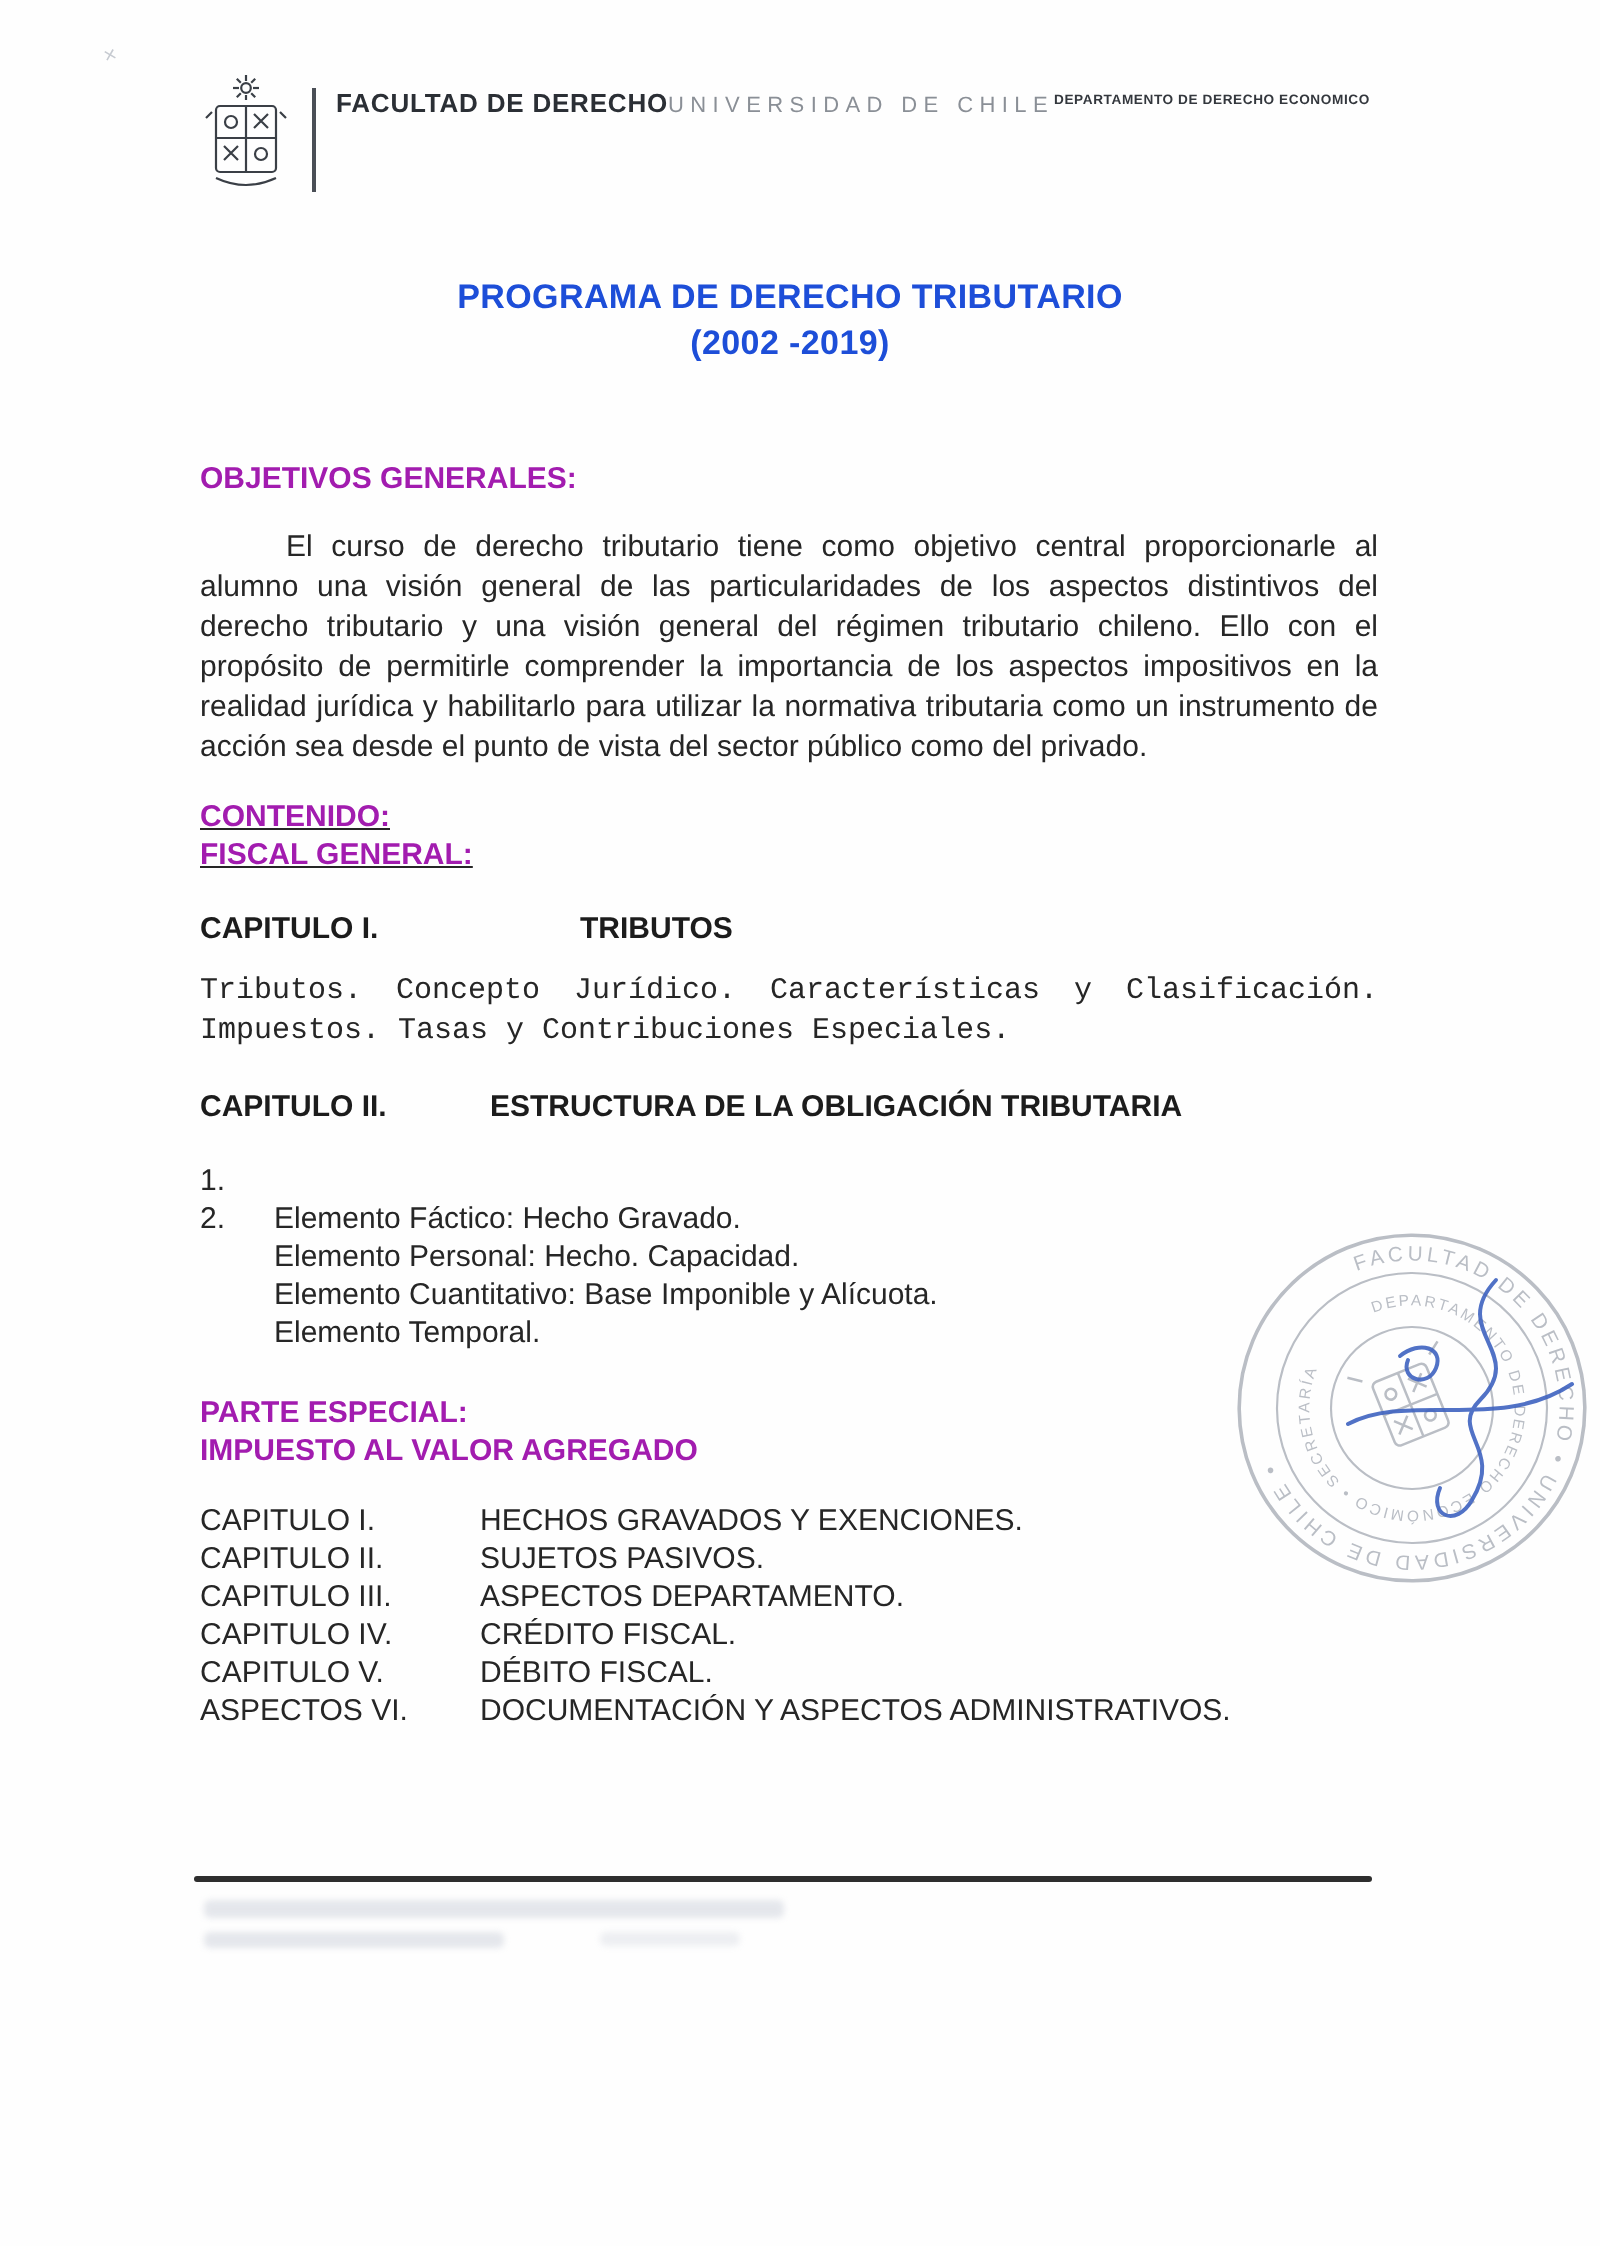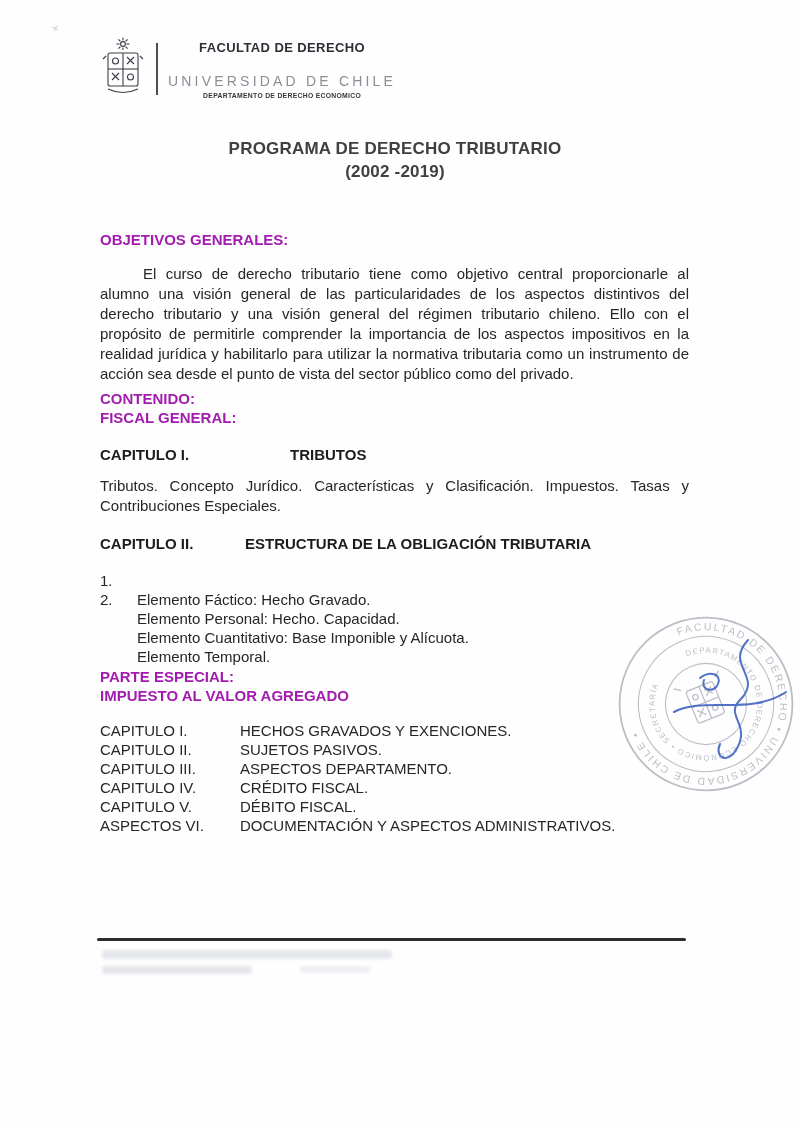--- a/index.html
+++ b/index.html
@@ -19,54 +19,54 @@
   }
   
   .letterhead{
     position:absolute;left:100px;top:36px;
     display:flex;align-items:center;
   }
   .crest{margin-right:10px;}
   .lh-text{
     border-left:2px solid #4a4f56;
     padding-left:10px;
-    display:flex;flex-direction:column;justify-content:center;
+    display:flex;flex-direction:row;justify-content:center;
     height:52px;
     text-align:center;
   }
   .lh-faculty{font-size:13px;font-weight:bold;color:#2b2f35;letter-spacing:.4px;}
-  .lh-university{font-size:14px;color:#8a8f96;letter-spacing:3.2px;margin-top:18px;}
+  .lh-university{font-size:11px;color:#8a8f96;letter-spacing:3.2px;margin-top:3px;}
   .lh-department{font-size:6.8px;font-weight:bold;color:#33373d;letter-spacing:.3px;margin-top:3px;}
   
   .doc-title{
     position:absolute;left:0;top:137px;width:790px;
-    text-align:center;font-weight:bold;font-size:17px;color:#404040;
+    text-align:center;font-weight:bold;font-size:17px;color:#1d4ed8;
     line-height:23px;letter-spacing:.2px;
   }
   
   .content{
     position:absolute;left:100px;top:230px;width:589px;
     font-size:15px;line-height:20px;
   }
   .bold{font-weight:bold;color:#1c1c1c;}
   .section-heading{font-weight:bold;color:#a21caf;}
   .objectives-para{
     margin-top:14px;
     text-align:justify;
     text-indent:43px;
   }
-  .contenido-block{margin-top:5px;line-height:19px;}
+  .contenido-block{margin-top:15px;line-height:19px;text-decoration:underline;}
   .cap-row{display:flex;margin-top:18px;}
   .cap-label-1{display:inline-block;width:190px;flex:0 0 190px;}
   .cap-label-2{display:inline-block;width:145px;flex:0 0 145px;}
   .cap1-body{margin-top:11px;text-align:justify;}
   .num-list{margin-top:17px;line-height:19px;}
   .num-row{display:flex;}
   .num{flex:0 0 37px;}
-  .especial-block{margin-top:1px;line-height:19px;}
+  .especial-block{margin-top:21px;line-height:19px;}
   .chapter-list{margin-top:16px;line-height:19px;}
   .chap-row{display:flex;}
   .chap-label{flex:0 0 140px;}
   
   .footer-rule{
     position:absolute;left:97px;top:938px;width:589px;height:3px;
     background:#2e2e2e;border-radius:2px;
   }
   .ghost-line{
     position:absolute;background:#c6cbd6;opacity:.45;filter:blur(1.5px);
@@ -143,21 +143,21 @@
 
     <div class="contenido-block">
       <div class="section-heading">CONTENIDO:</div>
       <div class="section-heading">FISCAL GENERAL:</div>
     </div>
 
     <div class="cap-row">
       <span class="cap-label-1 bold">CAPITULO I.</span>
       <span class="bold">TRIBUTOS</span>
     </div>
-    <p class="cap1-body" style="margin:11px 0 0 0;">Tributos. Concepto Jurídico. Características y Clasificación. Impuestos. Tasas y Contribuciones Especiales.</p>
+    <p class="cap1-body" style="margin:11px 0 0 0;font-family:Liberation Mono, monospace;">Tributos. Concepto Jurídico. Características y Clasificación. Impuestos. Tasas y Contribuciones Especiales.</p>
 
     <div class="cap-row">
       <span class="cap-label-2 bold">CAPITULO II.</span>
       <span class="bold">ESTRUCTURA DE LA OBLIGACIÓN TRIBUTARIA</span>
     </div>
 
     <div class="num-list">
       <div class="num-row">
         <span class="num">1.</span>
       </div>

